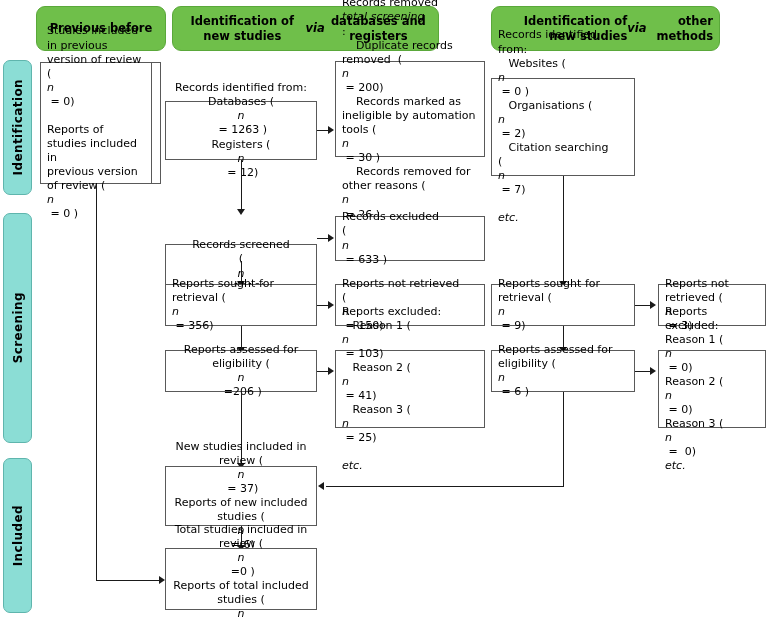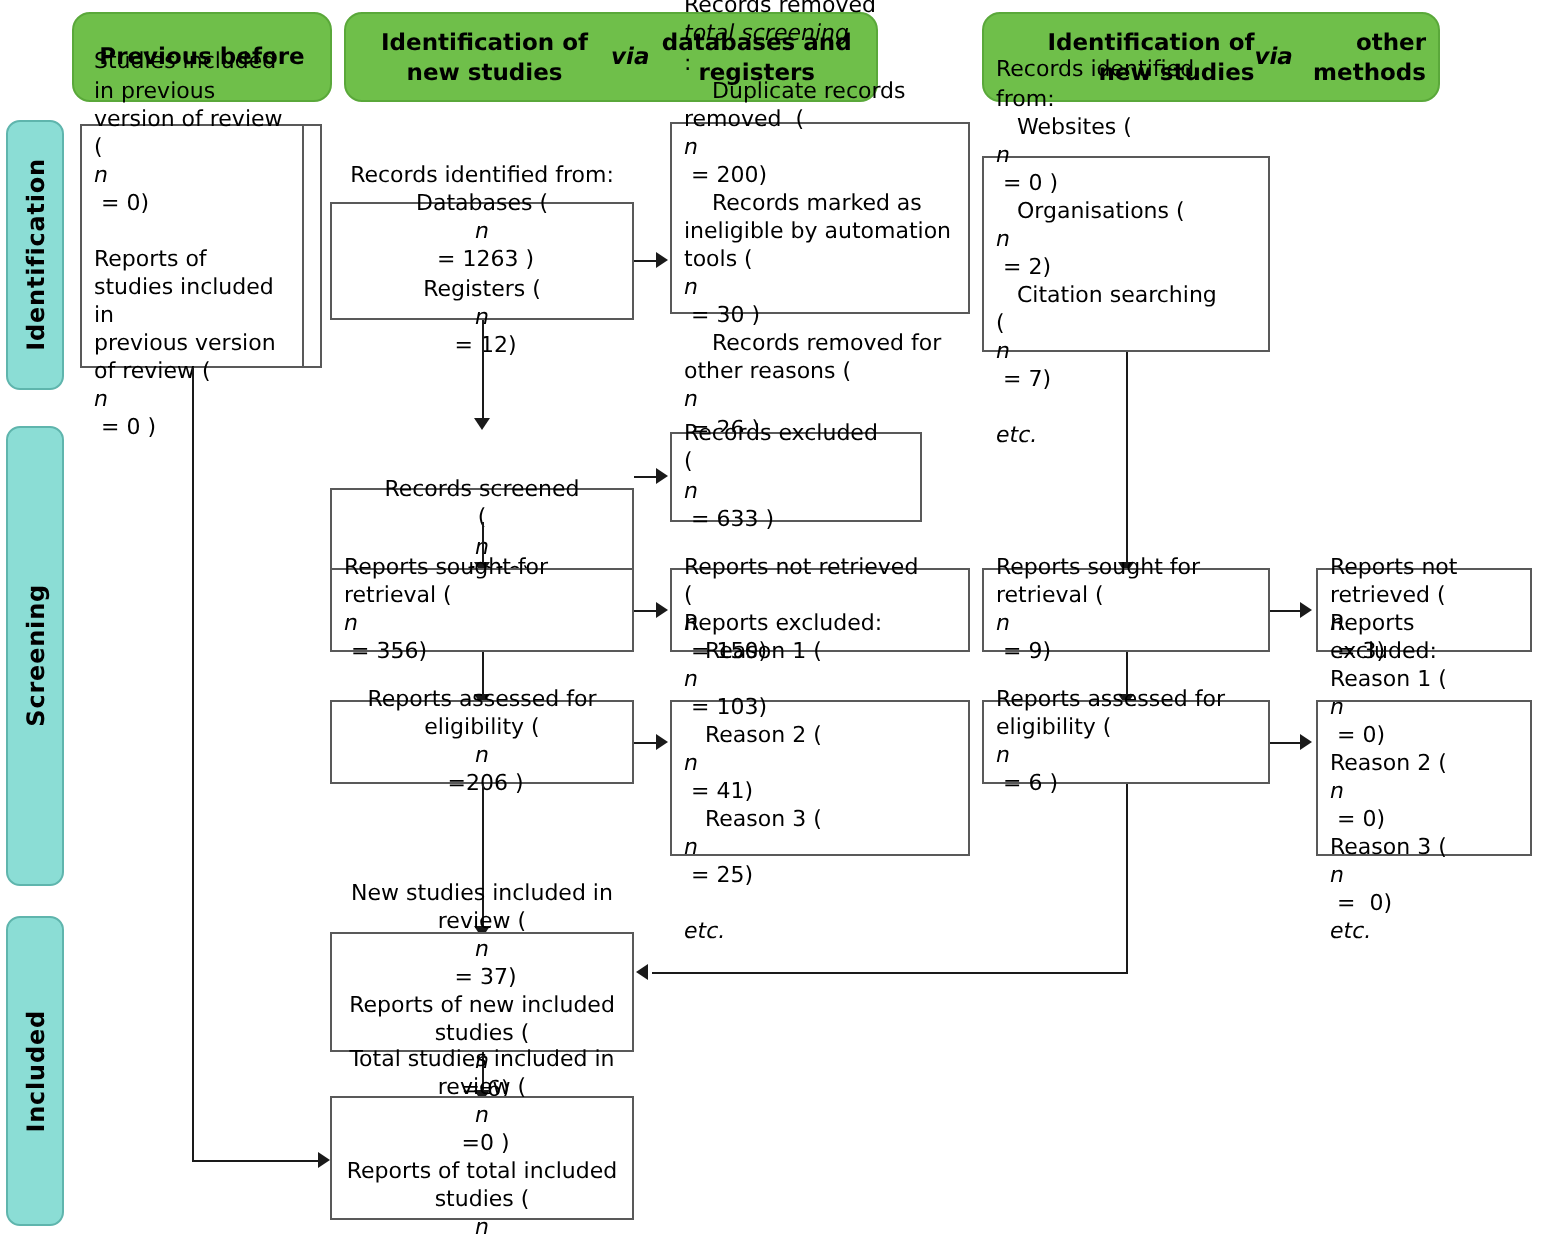--- a/index.html
+++ b/index.html
@@ -151,21 +151,21 @@
 
   <div class="ln h" style="left:317px; top:130px; width:12px; height:1px;"></div>
   <div class="arrow right" style="left:328px; top:126px;"></div>
 
   <div class="ln v" style="left:241px; top:160px; width:1px; height:50px;"></div>
   <div class="arrow down" style="left:237px; top:209px;"></div>
 
   <div class="box center" style="left:165px; top:216px; width:152px; height:45px;margin-top:28px;">Records screened
 (<i>n</i> = 1019)</div>
 
-  <div class="box left" style="left:335px; top:216px; width:126px; height:45px;">Records excluded
+  <div class="box left" style="left:335px; top:216px; width:150px; height:45px;">Records excluded
 (<i>n</i> = 633 )</div>
 
   <div class="ln h" style="left:317px; top:238px; width:12px; height:1px;"></div>
   <div class="arrow right" style="left:328px; top:234px;"></div>
 
   <div class="ln v" style="left:241px; top:261px; width:1px; height:21px;"></div>
   <div class="arrow down" style="left:237px; top:281px;"></div>
 
   <div class="box left" style="left:165px; top:284px; width:152px; height:42px;">Reports sought for retrieval (<i>n</i> = 356)</div>
 

